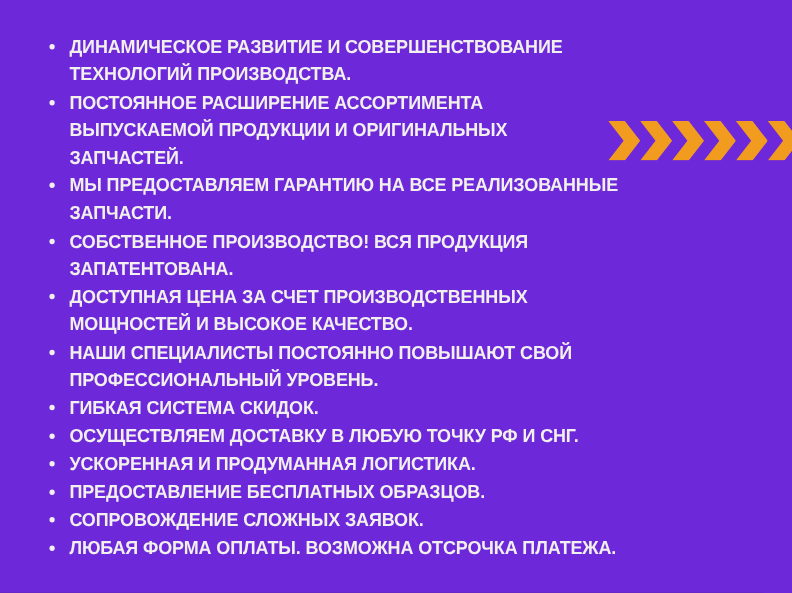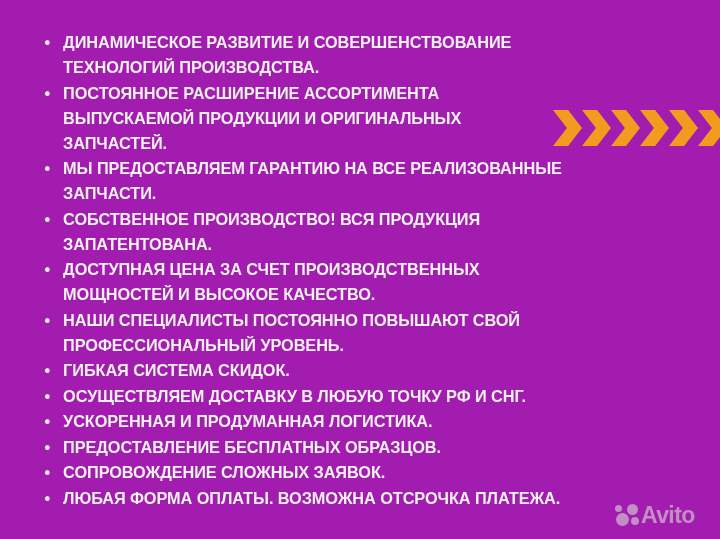--- a/index.html
+++ b/index.html
@@ -4,21 +4,21 @@
 <style>
   html, body {
     margin: 0;
     padding: 0;
     background: #2e2b29;
   }
   #poster {
     position: relative;
     width: 720px;
     height: 539px;
-    background: #a21caf;
+    background: #6d28d9;
     overflow: hidden;
     font-family: "Liberation Sans", "DejaVu Sans", sans-serif;
   }
 
   
   #chevrons {
     position: absolute;
     left: 553px;
     top: 110px;
     width: 167px;
@@ -166,23 +166,14 @@
     <li class="benefit-item">
       <span class="benefit-bullet"></span>
       <span>СОПРОВОЖДЕНИЕ СЛОЖНЫХ ЗАЯВОК.</span>
     </li>
     <li class="benefit-item">
       <span class="benefit-bullet"></span>
       <span>ЛЮБАЯ ФОРМА ОПЛАТЫ. ВОЗМОЖНА ОТСРОЧКА ПЛАТЕЖА.</span>
     </li>
   </ul>
 
-  <div id="avito-watermark">
-    <span id="avito-mark">
-      <i class="dot-tl"></i>
-      <i class="dot-tr"></i>
-      <i class="dot-bl"></i>
-      <i class="dot-br"></i>
-    </span>
-    <span id="avito-text">Avito</span>
-  </div>
 
 </div>
 
 </body></html>

